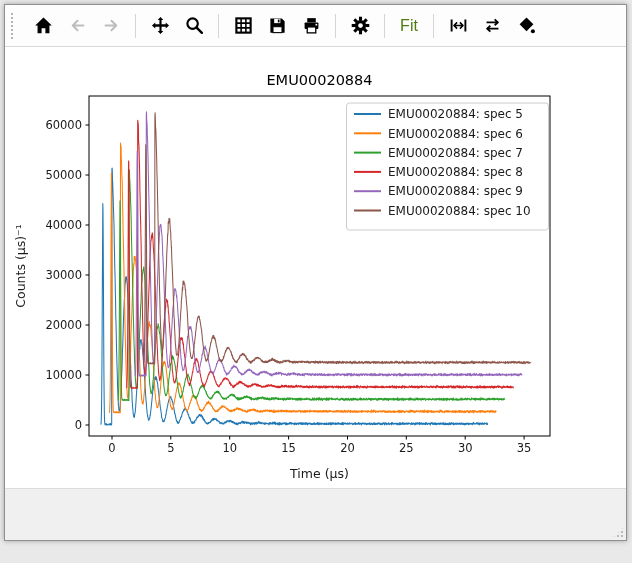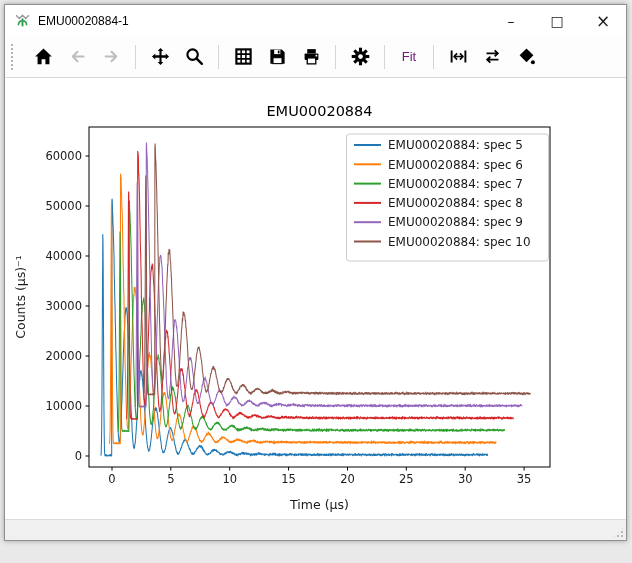--- a/index.html
+++ b/index.html
@@ -21,50 +21,37 @@
              font-family:"DejaVu Sans", sans-serif; }
   .win-btn.close { font-size:17px; }
   
   .toolbar { height:42px; background:#fdfdfd; border-bottom:1px solid #d8d8d8;
              display:flex; align-items:center; padding-left:6px; flex:0 0 auto; }
   .gripper { width:5px; height:26px; border-left:2px dotted #b3b3b3; margin-right:10px; }
   .tb-btn { width:30px; height:30px; border:none; background:transparent; display:flex;
             align-items:center; justify-content:center; margin:0 2px; border-radius:3px; }
   .tb-btn svg { width:19px; height:19px; }
   .tb-sep { width:1px; height:24px; background:#d5d5d5; margin:0 7px; }
-  .tb-fit { font-size:13px; color:#701a75; padding:5px 8px; background:transparent; border:none; }
+  .tb-fit { font-size:16px; color:#4d7c0f; padding:5px 8px; background:transparent; border:none; }
   
   .canvas { position:relative; height:441px; background:#ffffff; flex:0 0 auto; }
   .canvas svg.figure { position:absolute; left:0; top:0; }
   
   .statusbar { height:21px; background:#f0f0f0; border-top:1px solid #dcdcdc; position:relative; flex:1 1 auto; }
   .statusbar .msg { font-size:11px; color:#444; padding:3px 8px; }
   .resize-grip { position:absolute; right:2px; bottom:2px; width:11px; height:11px;
     background-image:radial-gradient(#b9b9b9 1.1px, transparent 1.2px);
     background-size:4px 4px; background-position:bottom right;
     clip-path:polygon(100% 0, 100% 100%, 0 100%); }
 </style>
 </head>
 <body>
 
 <div class="window">
 
-  <div class="titlebar">
-    <svg class="appicon" viewBox="0 0 16 16">
-      <path d="M2 3 L5 6.2 L8 3 L11 6.2 L14 3" fill="none" stroke="#9a9a9a" stroke-width="1.3"></path>
-      <path d="M8 6 L8 13.5" fill="none" stroke="#2e9e4f" stroke-width="1.8"></path>
-      <path d="M8 8.2 C5.4 8.2 4.2 10.2 4.1 12.4 M8 8.2 C10.6 8.2 11.8 10.2 11.9 12.4" fill="none" stroke="#2e9e4f" stroke-width="1.5"></path>
-    </svg>
-    <span class="title">EMU00020884-1</span>
-    <div class="win-controls">
-      <button class="win-btn">–</button>
-      <button class="win-btn">□</button>
-      <button class="win-btn close">×</button>
-    </div>
-  </div>
 
   <div class="toolbar">
     <div class="gripper"></div>
 
     <button class="tb-btn" title="Home">
       <svg viewBox="0 0 16 16">
         <path d="M8 1.2 L15 8 H13 V14.6 H9.6 V10.4 H6.4 V14.6 H3 V8 H1 Z" fill="#000"></path>
       </svg>
     </button>
     <button class="tb-btn" title="Back">

